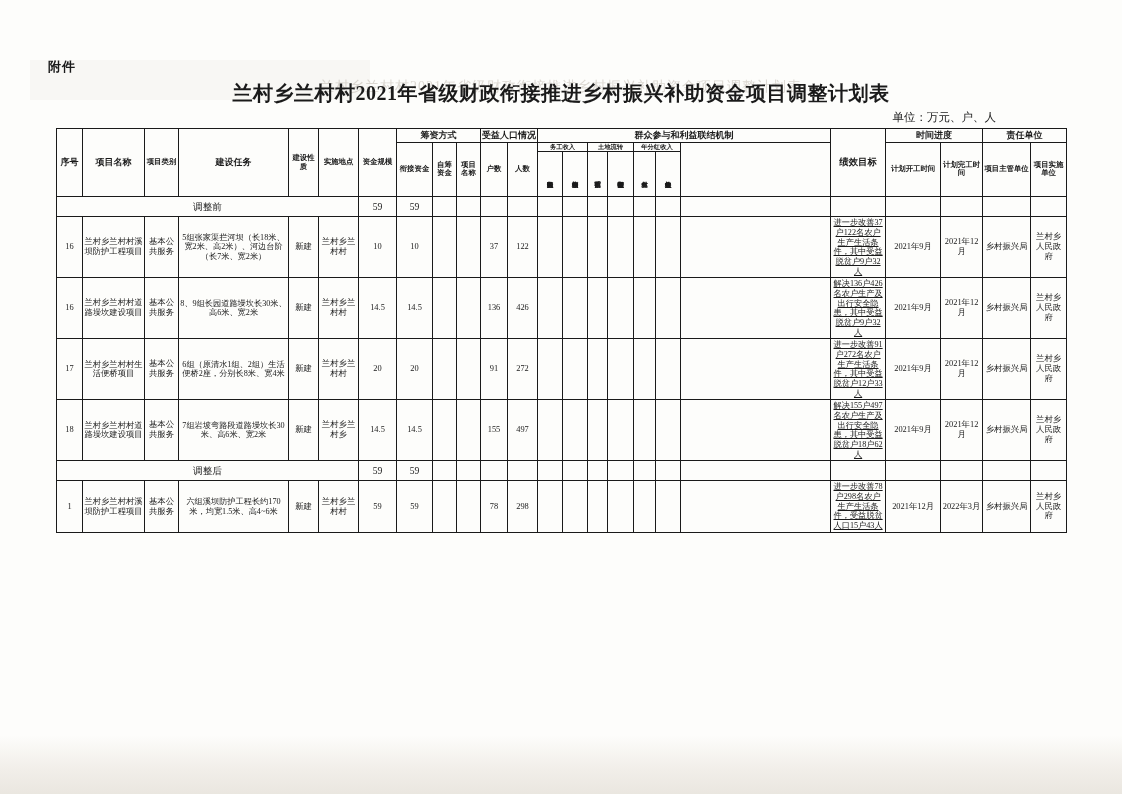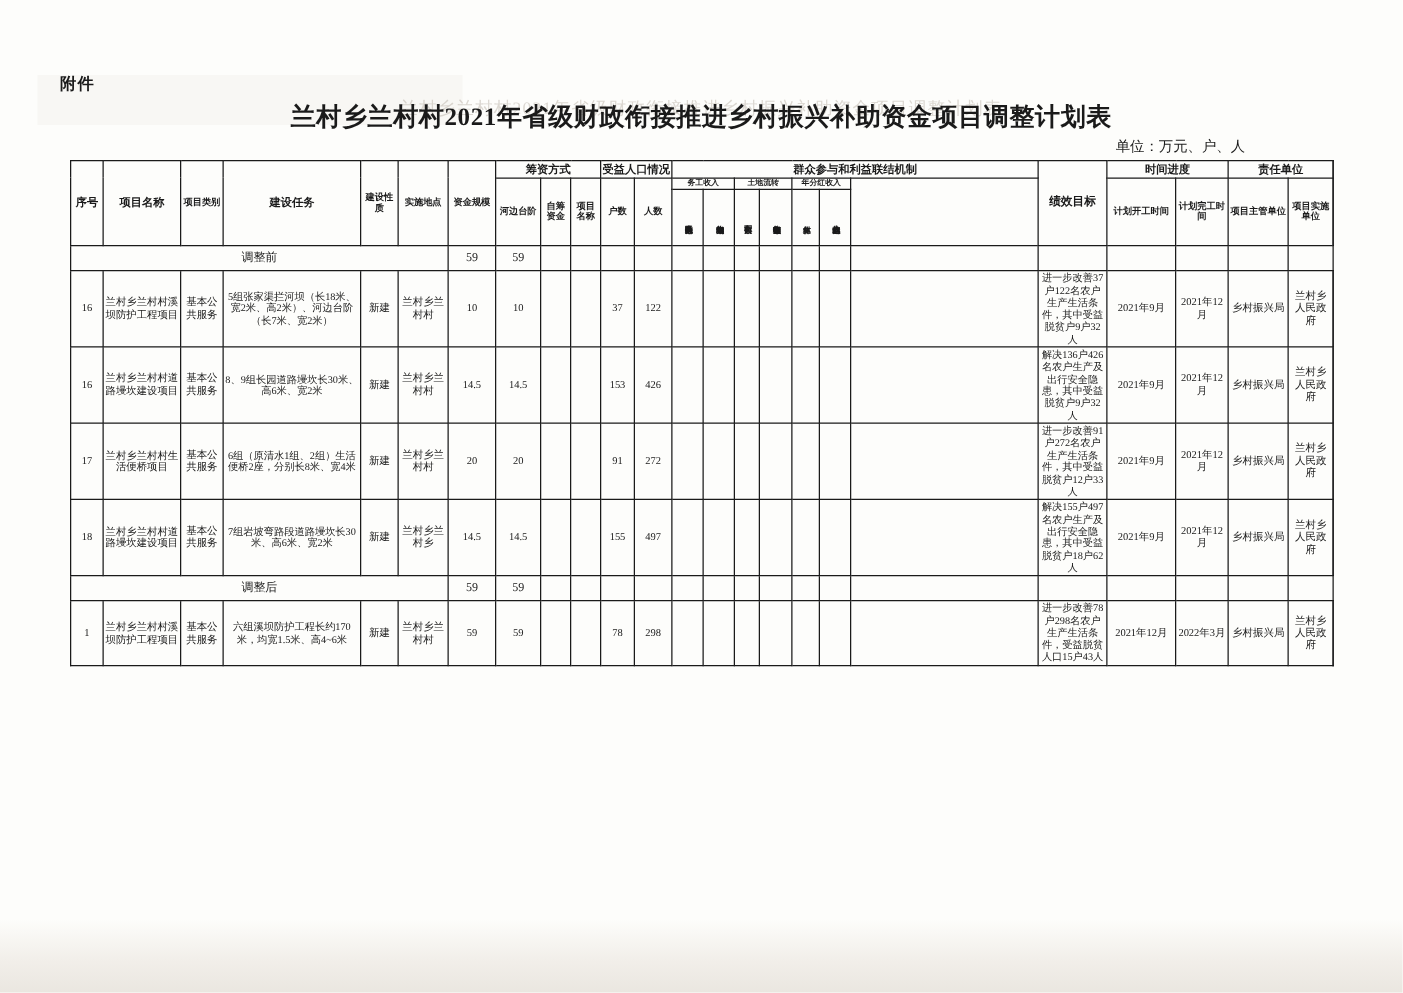--- a/index.html
+++ b/index.html
@@ -84,21 +84,21 @@
   .th-s { font-size: 7.4px; }
   .th-xs { font-size: 6.3px; line-height: 1.05; }
   .vert {
     writing-mode: vertical-rl;
     text-orientation: upright;
     letter-spacing: 0px;
     display: inline-block;
     line-height: 1.0;
   }
   td.task { text-align: left; padding-left: 2px; font-size: 8.2px; }
-  td.goal { text-align: left; padding-left: 2px; font-size: 8.2px; }
+  td.goal { text-align: left; padding-left: 2px; font-size: 8.2px; text-decoration: underline; }
   td.name { font-size: 8.3px; }
   .sub-row td { font-weight: normal; font-size: 9.6px; height: 17px; }
   .row-tall td { height: 30px; }
   .smudge1 {
     position: absolute;
     left: 0; top: 735px;
     width: 1122px; height: 59px;
     background: linear-gradient(180deg, rgba(245,242,237,0) 0%, rgba(238,234,228,0.75) 55%, rgba(232,228,221,0.9) 100%);
     pointer-events: none;
   }
@@ -161,21 +161,21 @@
         <th rowspan="4" class="th-s">资金规模</th>
         <th colspan="3" class="th-m">筹资方式</th>
         <th colspan="2" class="th-m">受益人口情况</th>
         <th colspan="7" class="th-m">群众参与和利益联结机制</th>
         <th rowspan="4" class="th-b">绩效目标</th>
         <th colspan="2" class="th-m">时间进度</th>
         <th colspan="2" class="th-m">责任单位</th>
         <th rowspan="4" class="th-m">备注</th>
       </tr>
       <tr>
-        <th rowspan="3" class="th-s">河边台阶</th>
+        <th rowspan="3" class="th-s">衔接资金</th>
         <th rowspan="3" class="th-s">自筹资金</th>
         <th rowspan="3" class="th-s">项目名称</th>
         <th rowspan="3" class="th-s">户数</th>
         <th rowspan="3" class="th-s">人数</th>
         <th colspan="2" class="th-xs">务工收入</th>
         <th colspan="2" class="th-xs">土地流转</th>
         <th colspan="2" class="th-xs">年分红收入</th>
         <th rowspan="3" class="th-xs"></th>
         <th rowspan="3" class="th-s">计划开工时间</th>
         <th rowspan="3" class="th-s">计划完工时间</th>
@@ -247,21 +247,21 @@
         <td>16</td>
         <td class="name">兰村乡兰村村道路墁坎建设项目</td>
         <td>基本公共服务</td>
         <td class="task">8、9组长园道路墁坎长30米、高6米、宽2米</td>
         <td>新建</td>
         <td>兰村乡兰村村</td>
         <td>14.5</td>
         <td>14.5</td>
         <td></td>
         <td></td>
-        <td>153</td>
+        <td>136</td>
         <td>426</td>
         <td></td>
         <td></td>
         <td></td>
         <td></td>
         <td></td>
         <td></td>
         <td></td>
         <td class="goal">解决136户426名农户生产及出行安全隐患，其中受益脱贫户9户32人</td>
         <td>2021年9月</td>

